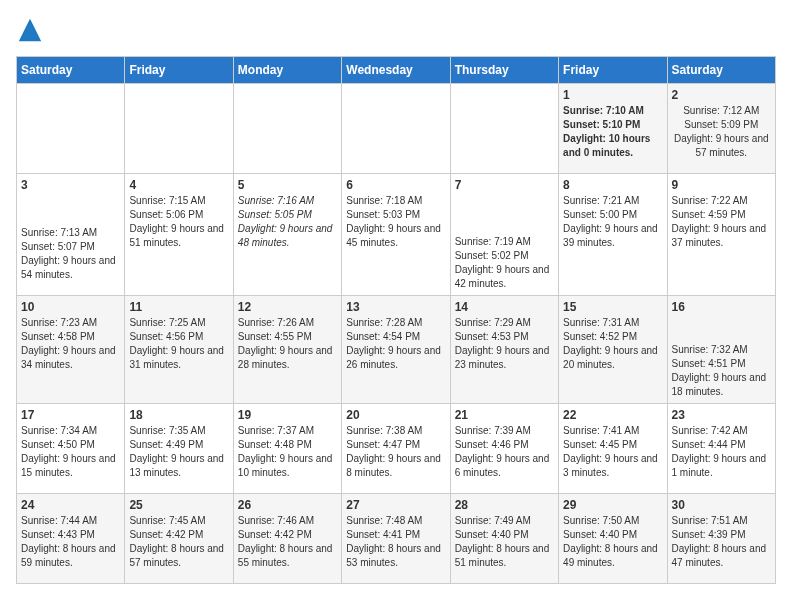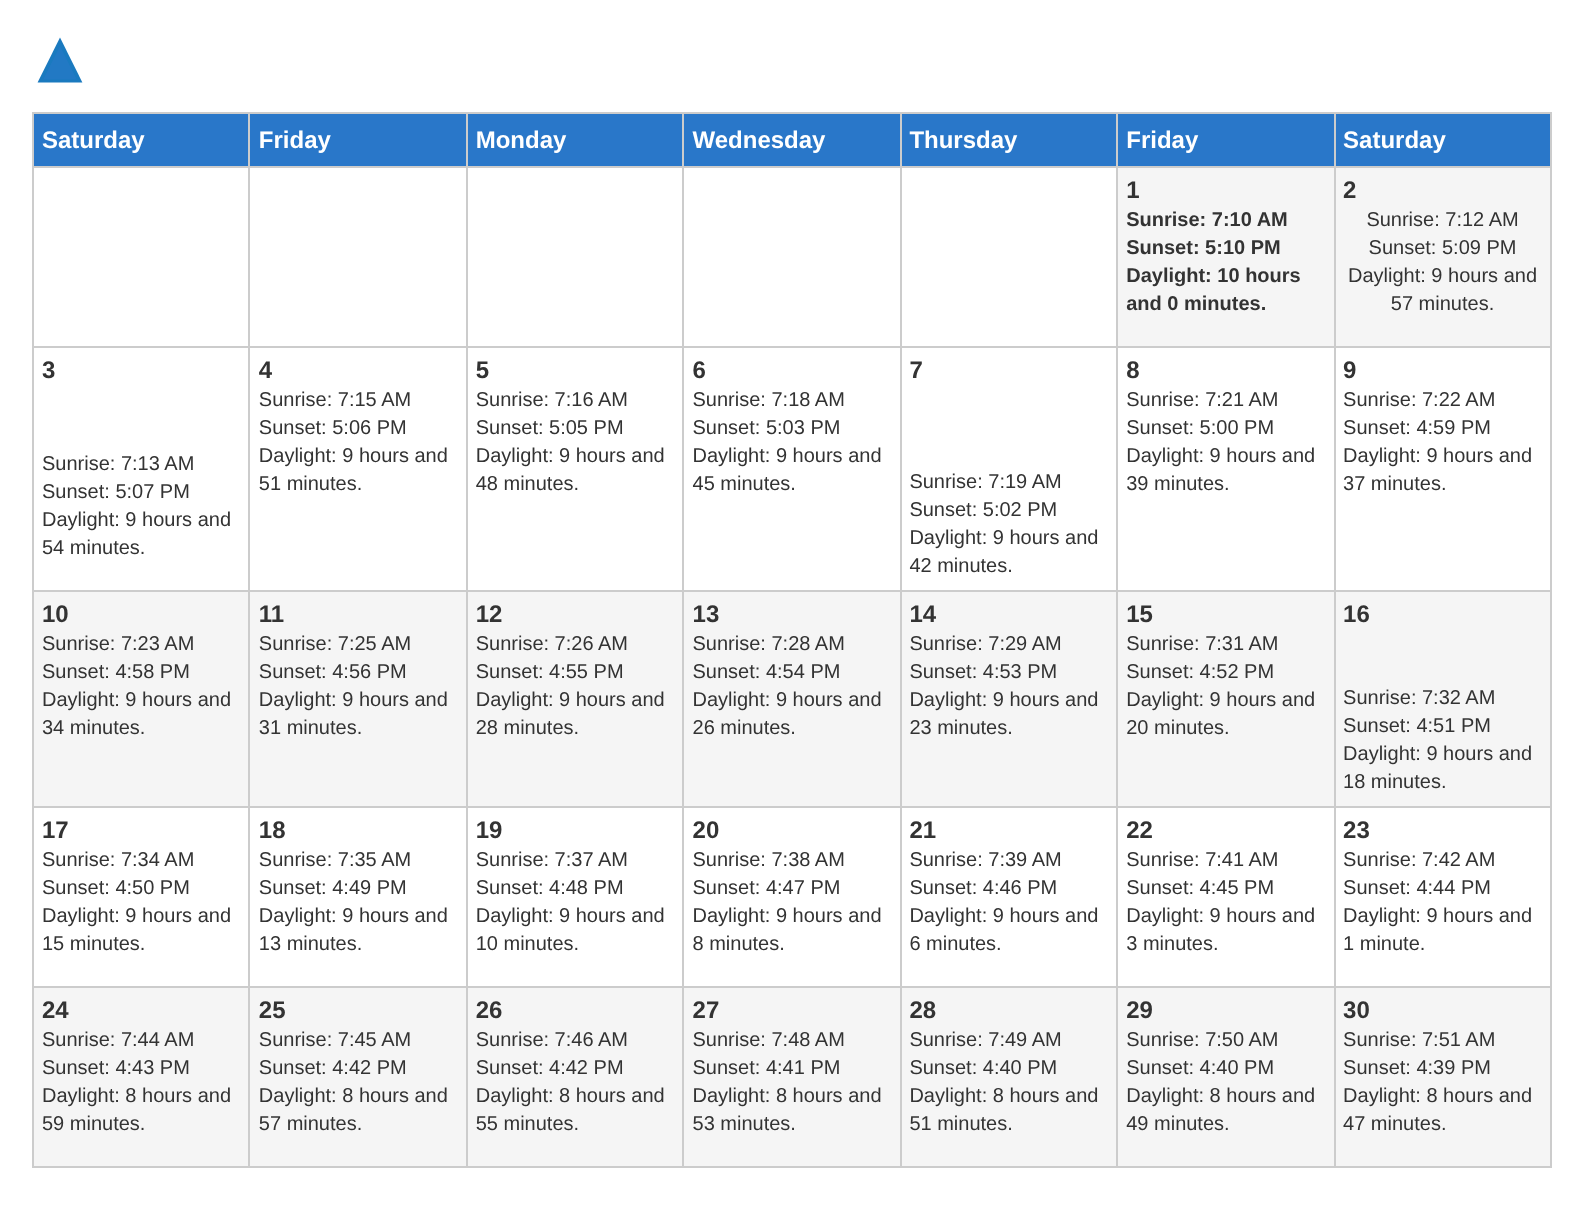--- a/index.html
+++ b/index.html
@@ -134,21 +134,21 @@
 Daylight: 9 hours and 54 minutes.</div>
         </td>
         <td>
           <span class="day-num">4</span>
           <div class="day-info" style="white-space: pre-line;">Sunrise: 7:15 AM
 Sunset: 5:06 PM
 Daylight: 9 hours and 51 minutes.</div>
         </td>
         <td>
           <span class="day-num">5</span>
-          <div class="day-info" style="white-space: pre-line;">Sunrise: 7:16 AM
+          <div class="day-info" style="white-space: pre-line; font-style: italic;">Sunrise: 7:16 AM
 Sunset: 5:05 PM
 Daylight: 9 hours and 48 minutes.</div>
         </td>
         <td>
           <span class="day-num">6</span>
           <div class="day-info" style="white-space: pre-line;">Sunrise: 7:18 AM
 Sunset: 5:03 PM
 Daylight: 9 hours and 45 minutes.</div>
         </td>
         <td>

